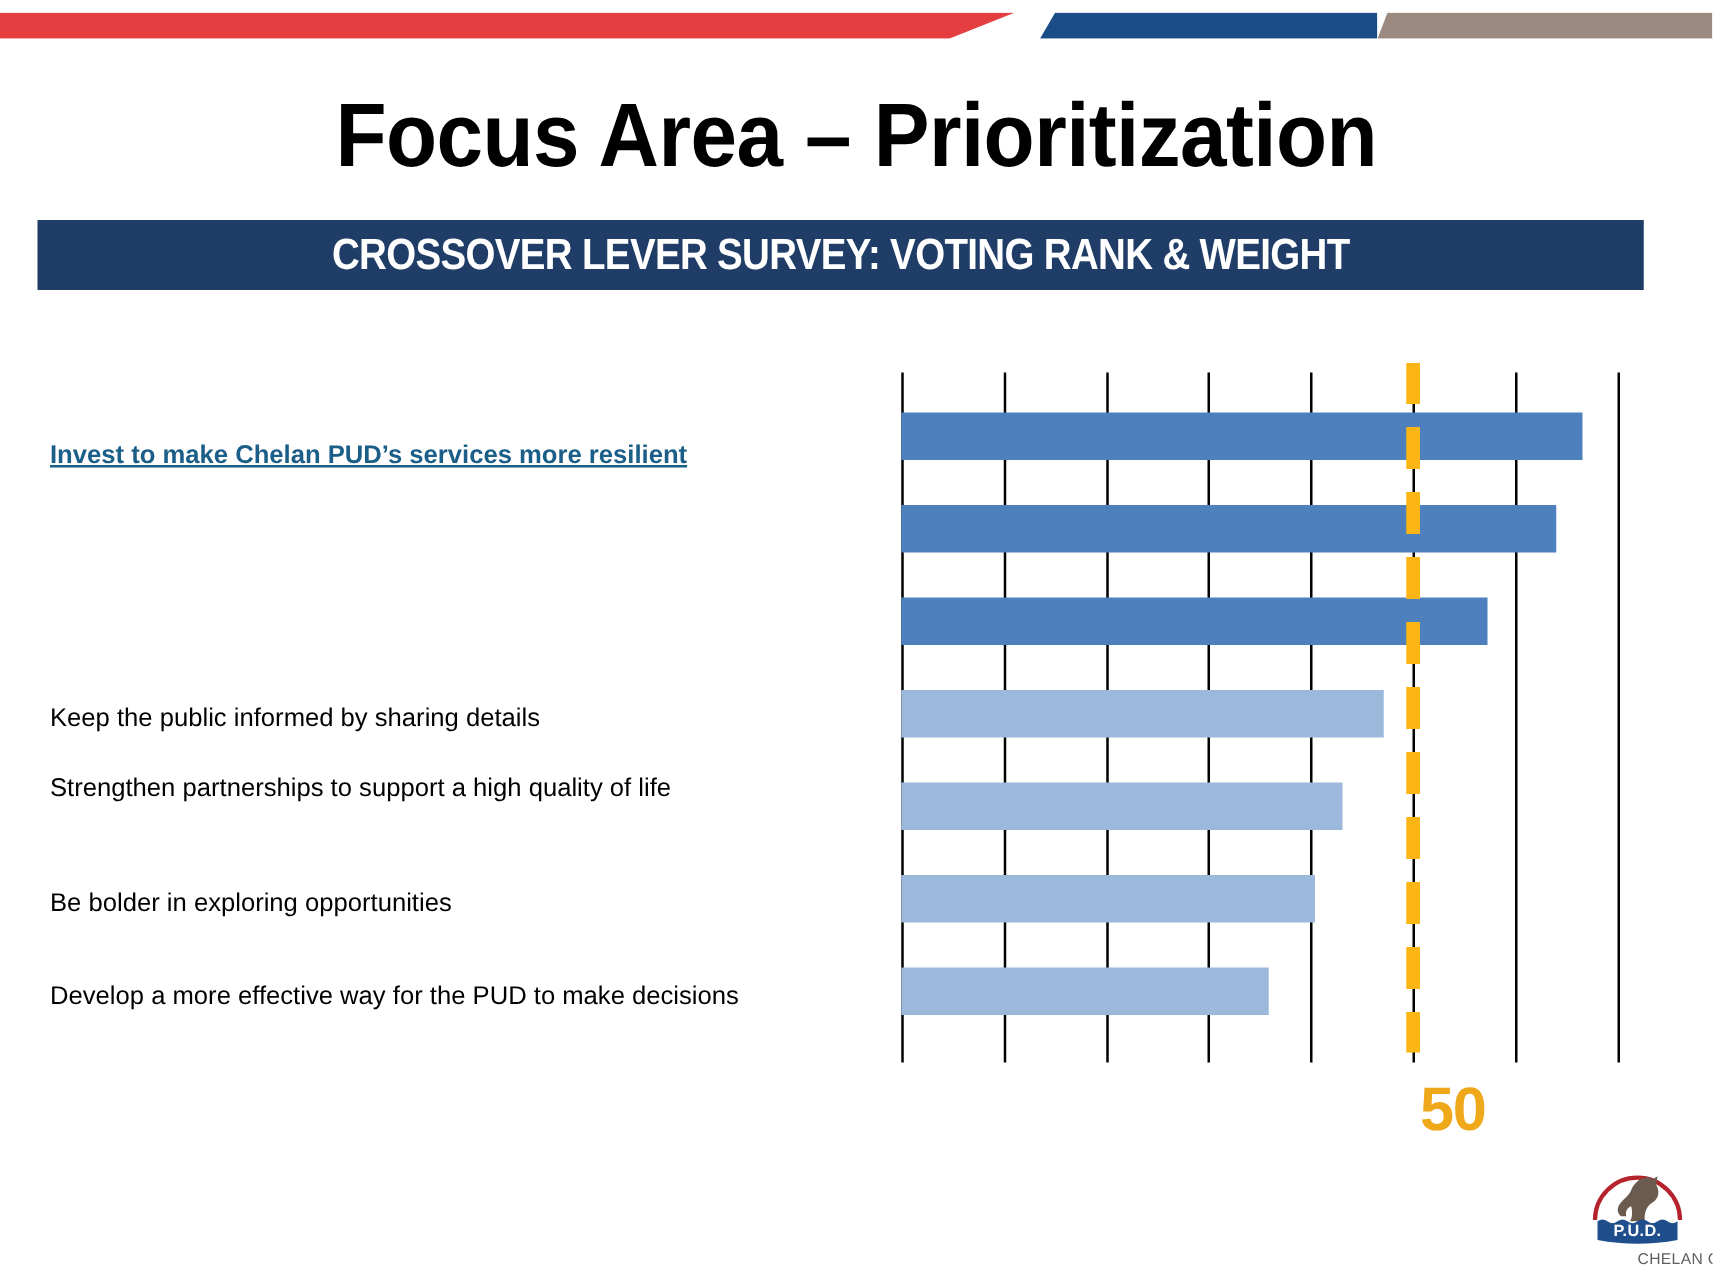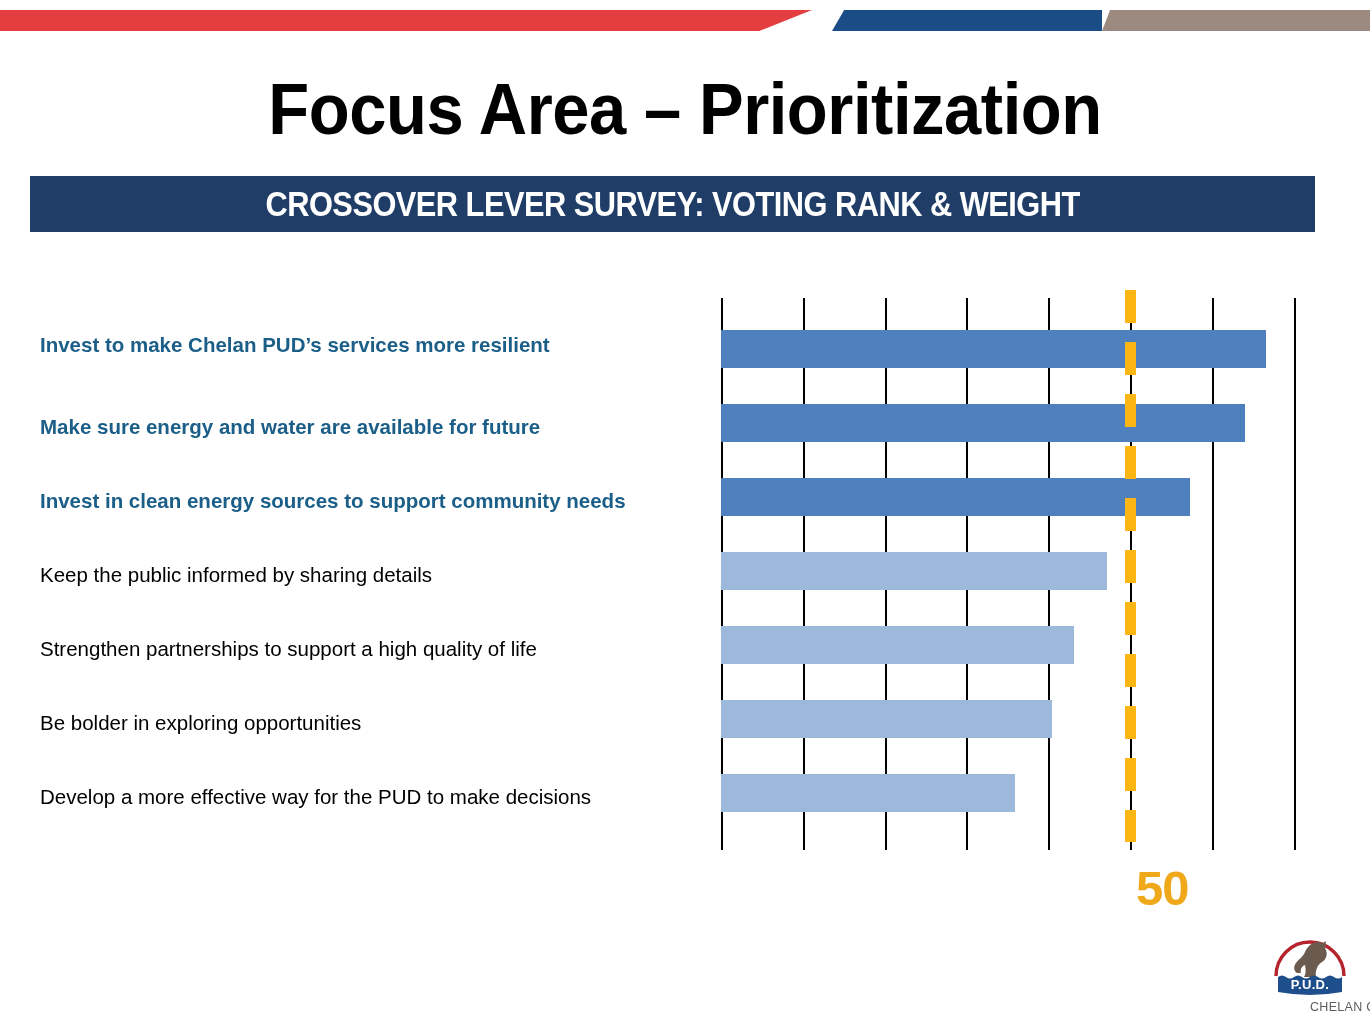--- a/index.html
+++ b/index.html
@@ -201,25 +201,23 @@
       <div class="bar rank-high" title="Make sure energy and water are available for future: 64" style="left: 721px; top: 114px; width: 523.52px; height: 38px;"></div>
       <div class="bar rank-high" title="Invest in clean energy sources to support community needs: 57.3" style="left: 721px; top: 188px; width: 468.714px; height: 38px;"></div>
       <div class="bar rank-low" title="Keep the public informed by sharing details: 47.2" style="left: 721px; top: 262px; width: 386.096px; height: 38px;"></div>
       <div class="bar rank-low" title="Strengthen partnerships to support a high quality of life: 43.2" style="left: 721px; top: 336px; width: 353.376px; height: 38px;"></div>
       <div class="bar rank-low" title="Be bolder in exploring opportunities: 40.5" style="left: 721px; top: 410px; width: 331.29px; height: 38px;"></div>
       <div class="bar rank-low" title="Develop a more effective way for the PUD to make decisions: 36" style="left: 721px; top: 484px; width: 294.48px; height: 38px;"></div>
     </div>
 </div>
 
 <div id="labels">
-    <div class="row-label bold" style="top: 45px;">Invest to make Chelan PUD’s services more resilient</div>
-    <div class="row-label bold" style="top: 127px;">Make sure energy and water are available for future</div>
-    <div class="row-label bold" style="top: 201px;">Invest in clean energy sources to support community needs</div>
+    <div class="row-label bold" style="top: 64px; text-decoration: underline;">Invest to make Chelan PUD’s services more resilient</div>
     <div class="row-label" style="top: 275px;">Keep the public informed by sharing details</div>
-    <div class="row-label" style="top: 349px;">Strengthen partnerships to support a high quality of life</div>
+    <div class="row-label" style="top: 331px;">Strengthen partnerships to support a high quality of life</div>
     <div class="row-label" style="top: 497px;">Develop a more effective way for the PUD to make decisions</div>
     <div class="row-label" style="top: 423px;">Be bolder in exploring opportunities</div>
   </div>
 
 <div id="threshold" style="left: 1125px;"></div>
 <div id="threshold-label" style="left: 1100px;">50</div>
 
 <div id="logo">
   <svg id="logo-mark" viewBox="0 0 80 66">
     <path d="M6 44 A34 34 0 0 1 74 44" fill="none" stroke="#B5232C" stroke-width="3.4"></path>

